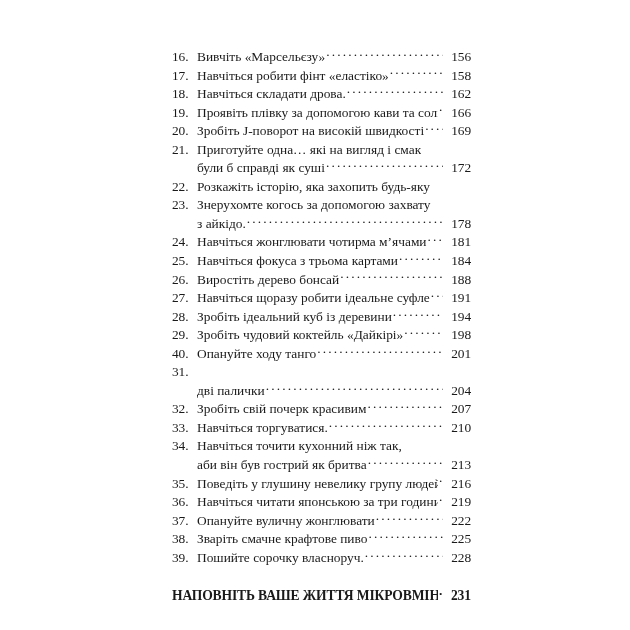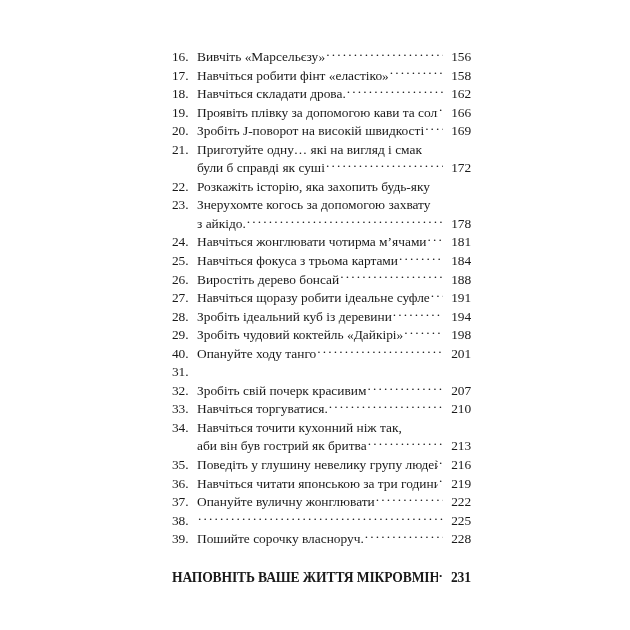--- a/index.html
+++ b/index.html
@@ -127,21 +127,21 @@
         <span class="pg">166</span>
       </div>
       <div class="row">
         <span class="num">20.</span>
         <span class="txt">Зробіть J-поворот на високій швидкості</span>
         <span class="leader"></span>
         <span class="pg">169</span>
       </div>
       <div class="row">
         <span class="num">21.</span>
-        <span class="txt">Приготуйте одну… які на вигляд і смак</span>
+        <span class="txt">Приготуйте одна… які на вигляд і смак</span>
         <span class="pg"></span>
       </div>
       <div class="row cont">
         <span class="num"></span>
         <span class="txt">були б справді як суші</span>
         <span class="leader"></span>
         <span class="pg">172</span>
       </div>
       <div class="row">
         <span class="num">22.</span>
@@ -198,20 +198,26 @@
       <div class="row">
         <span class="num">40.</span>
         <span class="txt">Опануйте ходу танго</span>
         <span class="leader"></span>
         <span class="pg">201</span>
       </div>
       <div class="row">
         <span class="num">31.</span>
         <span class="pg"></span>
       </div>
+      <div class="row cont">
+        <span class="num"></span>
+        <span class="txt">дві палички</span>
+        <span class="leader"></span>
+        <span class="pg">204</span>
+      </div>
       <div class="row">
         <span class="num">32.</span>
         <span class="txt">Зробіть свій почерк красивим</span>
         <span class="leader"></span>
         <span class="pg">207</span>
       </div>
       <div class="row">
         <span class="num">33.</span>
         <span class="txt">Навчіться торгуватися.</span>
         <span class="leader"></span>
@@ -241,20 +247,21 @@
         <span class="pg">219</span>
       </div>
       <div class="row">
         <span class="num">37.</span>
         <span class="txt">Опануйте вуличну жонглювати</span>
         <span class="leader"></span>
         <span class="pg">222</span>
       </div>
       <div class="row">
         <span class="num">38.</span>
+        <span class="txt">Зваріть смачне крафтове пиво</span>
         <span class="leader"></span>
         <span class="pg">225</span>
       </div>
       <div class="row">
         <span class="num">39.</span>
         <span class="txt">Пошийте сорочку власноруч.</span>
         <span class="leader"></span>
         <span class="pg">228</span>
       </div>
       <div class="row section">

